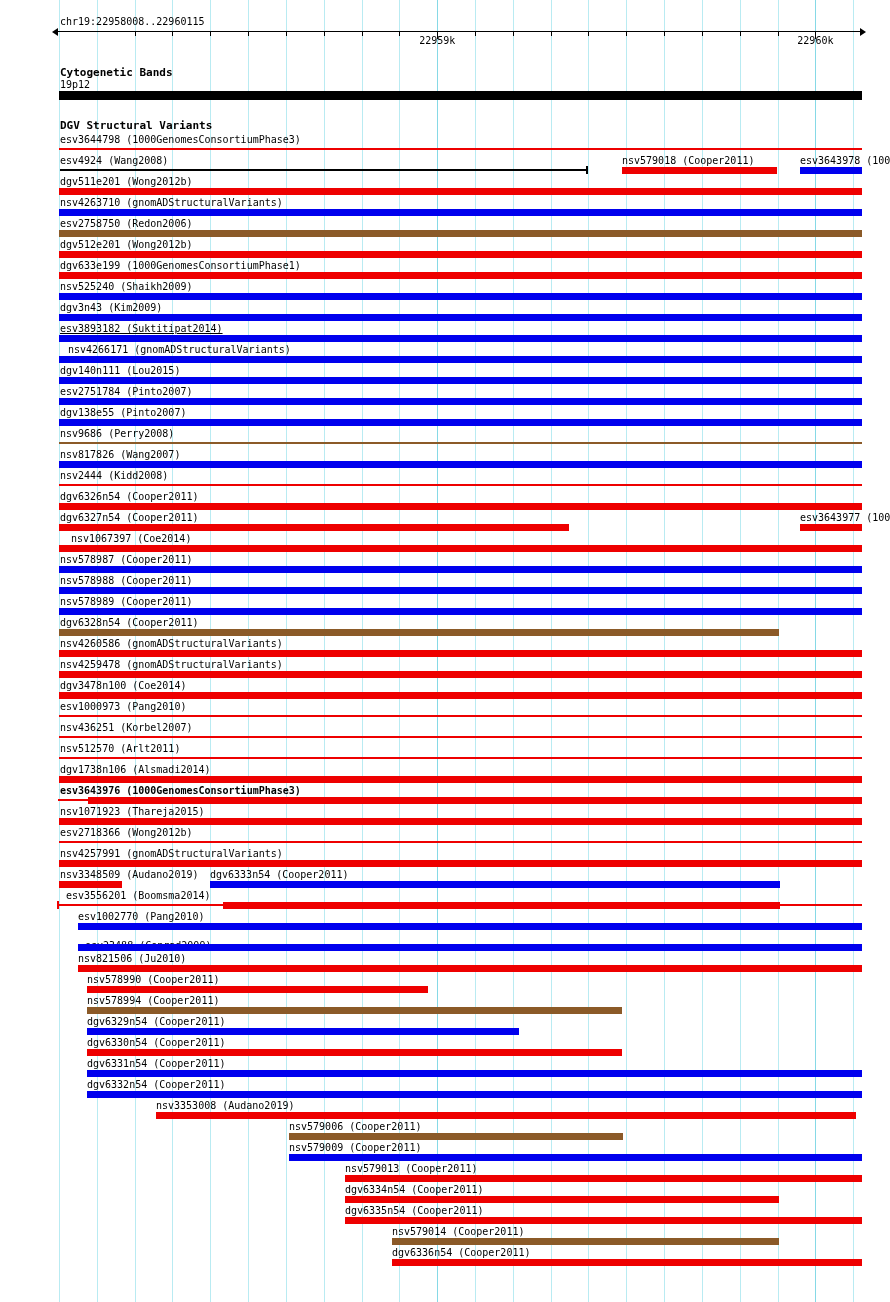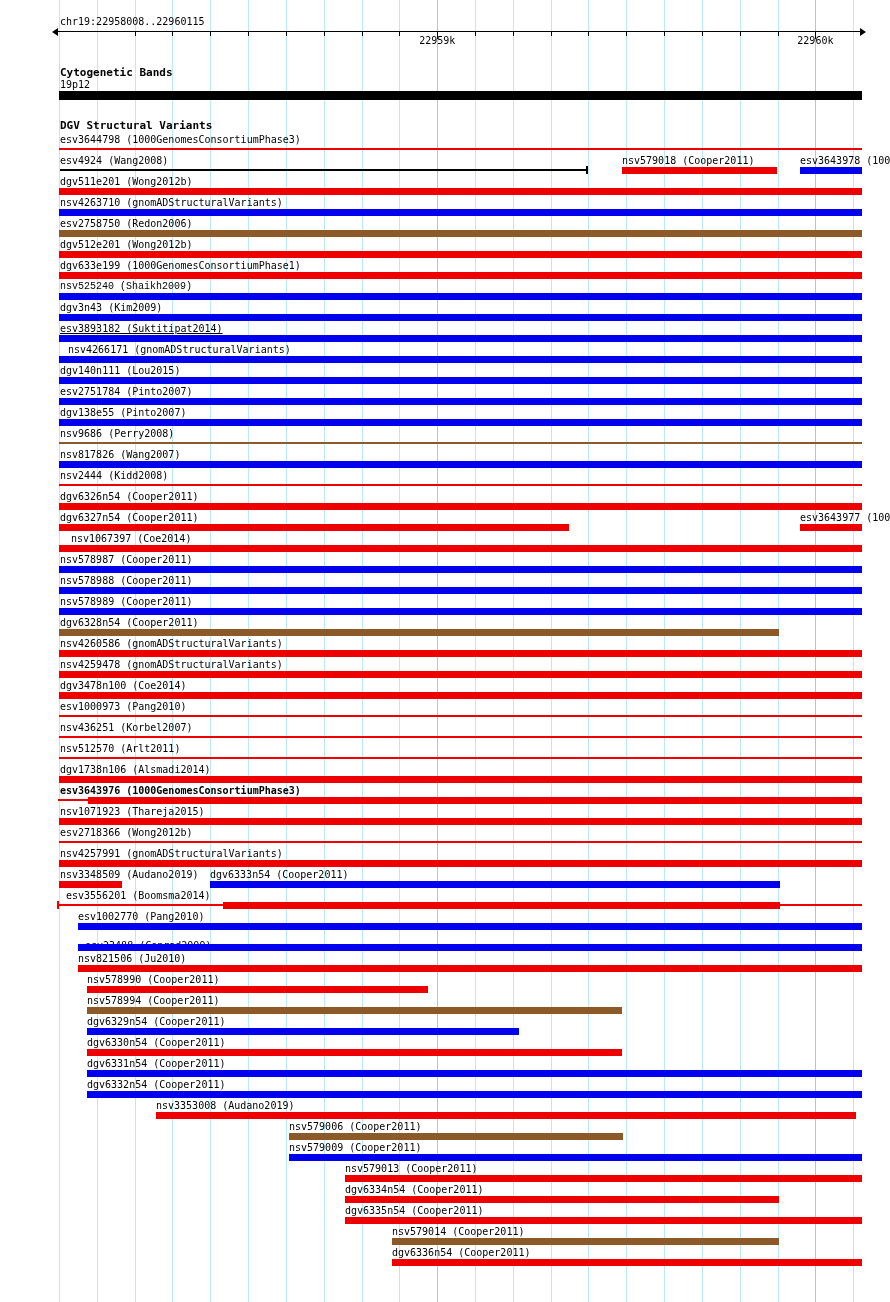--- a/index.html
+++ b/index.html
@@ -99,21 +99,21 @@
       <div class="lbl" style="left: 60px; top: 176px;">dgv511e201 (Wong2012b)</div>
       <div class="seg" style="background: rgb(238, 0, 0); left: 59px; top: 188px; width: 803px; height: 7px;"></div>
       <div class="lbl" style="left: 60px; top: 197px;">nsv4263710 (gnomADStructuralVariants)</div>
       <div class="seg" style="background: rgb(0, 0, 238); left: 59px; top: 209px; width: 803px; height: 7px;"></div>
       <div class="lbl" style="left: 60px; top: 218px;">esv2758750 (Redon2006)</div>
       <div class="seg" style="background: rgb(139, 90, 40); left: 59px; top: 230px; width: 803px; height: 7px;"></div>
       <div class="lbl" style="left: 60px; top: 239px;">dgv512e201 (Wong2012b)</div>
       <div class="seg" style="background: rgb(238, 0, 0); left: 59px; top: 251px; width: 803px; height: 7px;"></div>
       <div class="lbl" style="left: 60px; top: 260px;">dgv633e199 (1000GenomesConsortiumPhase1)</div>
       <div class="seg" style="background: rgb(238, 0, 0); left: 59px; top: 272px; width: 803px; height: 7px;"></div>
-      <div class="lbl" style="left: 60px; top: 281px; font-family: Liberation Mono, monospace;">nsv525240 (Shaikh2009)</div>
+      <div class="lbl" style="left: 60px; top: 281px;">nsv525240 (Shaikh2009)</div>
       <div class="seg" style="background: rgb(0, 0, 238); left: 59px; top: 293px; width: 803px; height: 7px;"></div>
       <div class="lbl" style="left: 60px; top: 302px;">dgv3n43 (Kim2009)</div>
       <div class="seg" style="background: rgb(0, 0, 238); left: 59px; top: 314px; width: 803px; height: 7px;"></div>
       <div class="lbl" style="left: 60px; top: 323px; text-decoration: underline;">esv3893182 (Suktitipat2014)</div>
       <div class="seg" style="background: rgb(0, 0, 238); left: 59px; top: 335px; width: 803px; height: 7px;"></div>
       <div class="lbl" style="left: 60px; top: 344px; margin-left: 8px;">nsv4266171 (gnomADStructuralVariants)</div>
       <div class="seg" style="background: rgb(0, 0, 238); left: 59px; top: 356px; width: 803px; height: 7px;"></div>
       <div class="lbl" style="left: 60px; top: 365px;">dgv140n111 (Lou2015)</div>
       <div class="seg" style="background: rgb(0, 0, 238); left: 59px; top: 377px; width: 803px; height: 7px;"></div>
       <div class="lbl" style="left: 60px; top: 386px;">esv2751784 (Pinto2007)</div>

